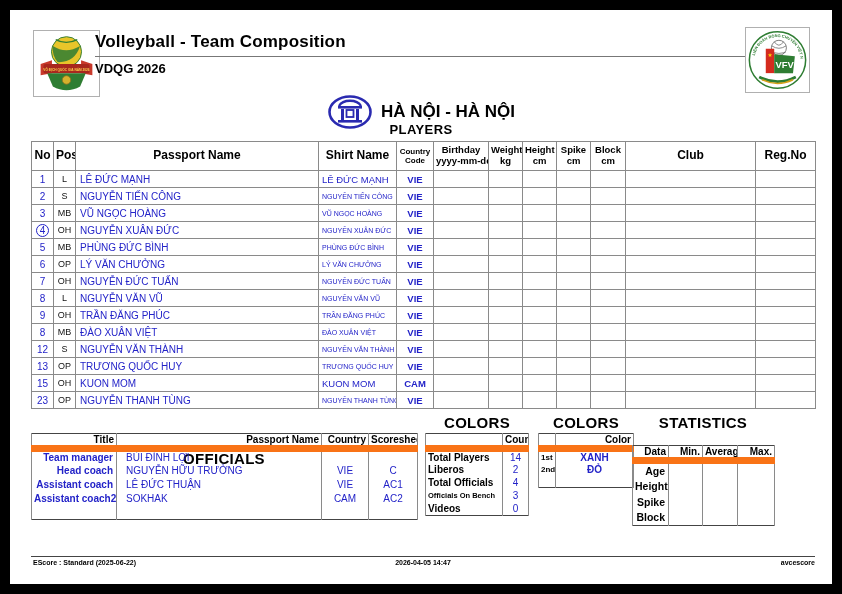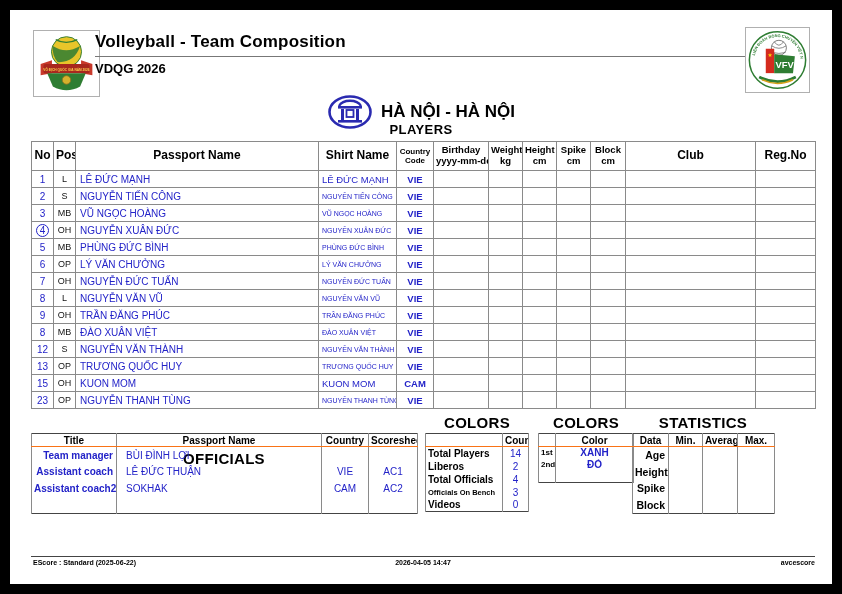--- a/index.html
+++ b/index.html
@@ -32,38 +32,38 @@
   td.c-shirt { color:#2323c8; font-size:9.5px; padding-left:3px; }
   td.c-shirt.s { font-size:7px; }
   td.c-country { text-align:center; color:#2323c8; font-weight:bold; font-size:9.5px; }
   .captain { display:inline-block; border:1.2px solid #2323c8; border-radius:50%; min-width:13px; height:13px; line-height:11px; padding:0 1px; }
 
   .section-heading { position:absolute; top:404px; transform:translateX(-50%); font-size:15px; font-weight:bold; letter-spacing:0.3px; white-space:nowrap; }
   .h-officials { left:214px;margin-top:36px; } .h-numbers { left:467px; } .h-colors { left:576px; } .h-statistics { left:693px; }
 
   .mini { position:absolute; top:423px; border:1.2px solid #444; }
   .mini th, .mini td { border-left:1px solid #8a8a8a; border-right:1px solid #8a8a8a; overflow:hidden; white-space:nowrap; padding:0 2px; }
-  .mini thead th { border-bottom:1px solid #f97316; font-size:10px; font-weight:bold; text-align:center; height:13px; }
+  .mini thead th { border-bottom:7px solid #f97316; font-size:10px; font-weight:bold; text-align:right; height:13px; }
   .mini td { font-size:10px; vertical-align:middle; }
   .officials-table { left:21px; width:386px; height:81px; }
   .officials-table td { height:14px; }
   td.o-title { text-align:right; font-weight:bold; color:#2323c8; padding-right:3px; }
   td.o-name { color:#2323c8; padding-left:9px;margin-left:6px; }
   td.o-val { text-align:center; color:#2323c8; }
   th.small-th { font-size:7.5px; }
   .numbers-table { left:415px; width:103px; height:78px; }
   .numbers-table td { height:13px; }
   td.n-label { text-align:left; font-weight:bold; padding-right:3px; }
   td.n-label.s { font-size:7.5px; }
   td.n-val { text-align:center; color:#2323c8; }
   .colors-table { left:528px; width:95px; height:49px; }
   .colors-table td { height:12px; }
   td.cl-rank { font-size:8px; font-weight:bold; }
   td.cl-val { text-align:center; color:#2323c8; font-weight:bold; }
-  .stats-table { left:622px; width:142px; height:81px; }
+  .stats-table { left:622px; width:142px; height:81px;margin-top:12px; }
   .stats-table td { height:14px; }
   th.avg-th { font-size:8px; }
   td.st-label { text-align:right; font-weight:bold; padding-right:3px; font-size:10.5px; }
   tr.filler td { border-bottom:none; }
 
   .footer-rule { position:absolute; left:21px; top:546px; width:784px; border-top:1px solid #444; }
   .footer { position:absolute; left:21px; top:549px; width:784px; font-size:7px; font-weight:bold; }
   .footer .fl { position:absolute; left:2px; }
   .footer .fc { position:absolute; left:0; width:100%; text-align:center; }
   .footer .fr { position:absolute; right:0; }
@@ -409,20 +409,26 @@
     </thead>
     <tbody>
 
         <tr>
           <td class="o-title">Team manager</td>
           <td class="o-name">BÙI ĐÌNH LỢI</td>
           <td class="o-val"></td>
           <td class="o-val"></td>
         </tr>
 
+        <tr>
+          <td class="o-title">Head coach</td>
+          <td class="o-name">NGUYỄN HỮU TRƯỞNG</td>
+          <td class="o-val">VIE</td>
+          <td class="o-val">C</td>
+        </tr>
 
         <tr>
           <td class="o-title">Assistant coach</td>
           <td class="o-name">LÊ ĐỨC THUẬN</td>
           <td class="o-val">VIE</td>
           <td class="o-val">AC1</td>
         </tr>
 
         <tr>
           <td class="o-title">Assistant coach2</td>

